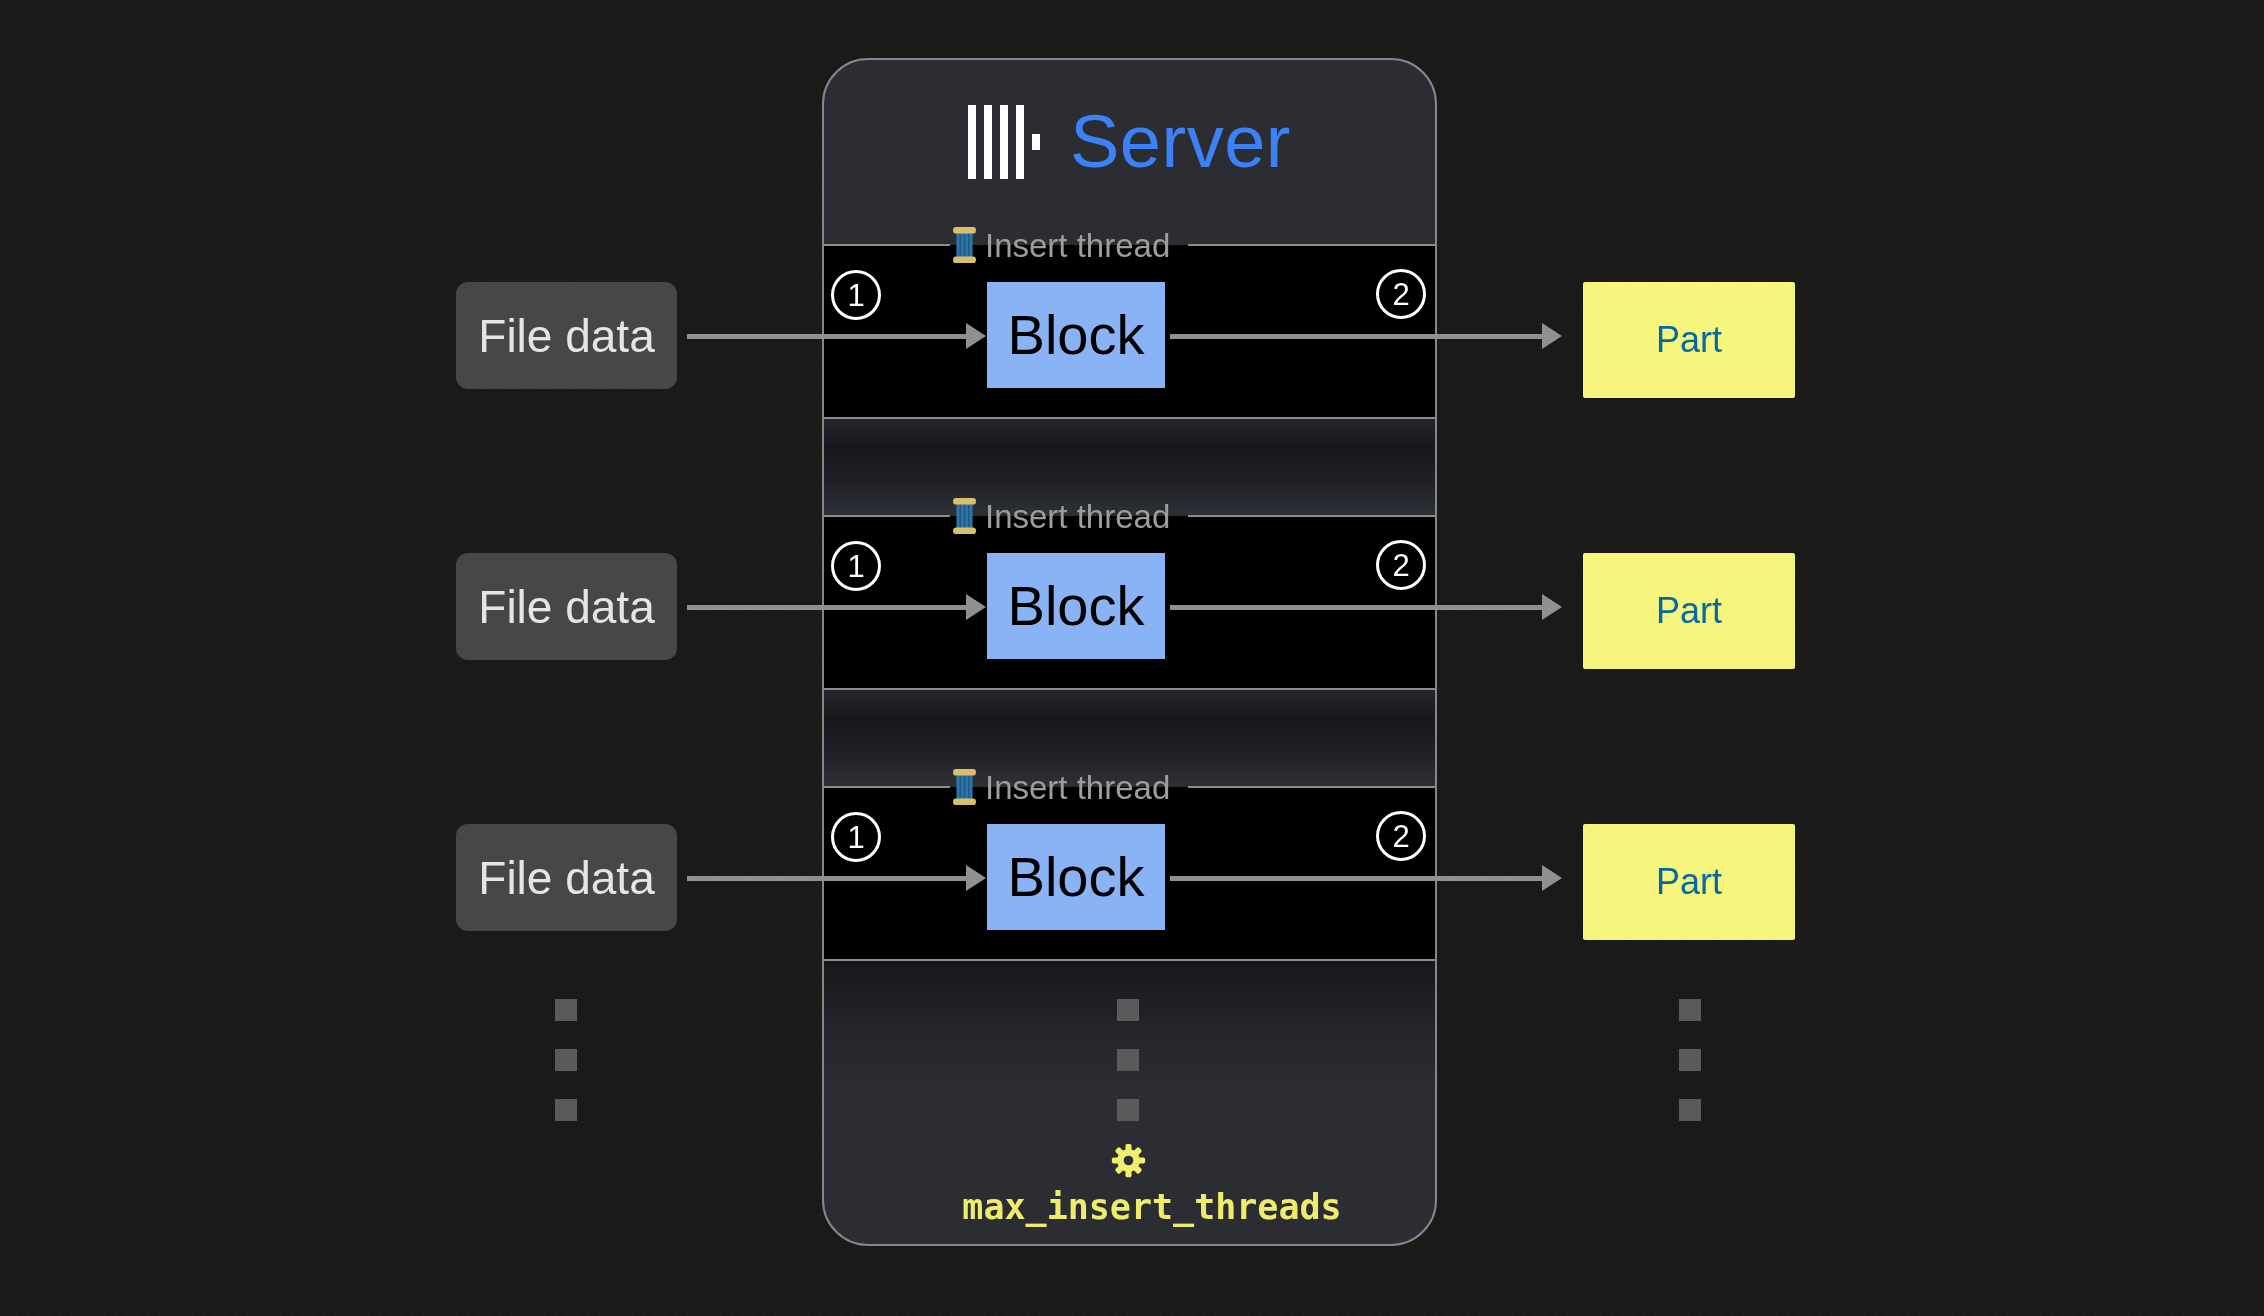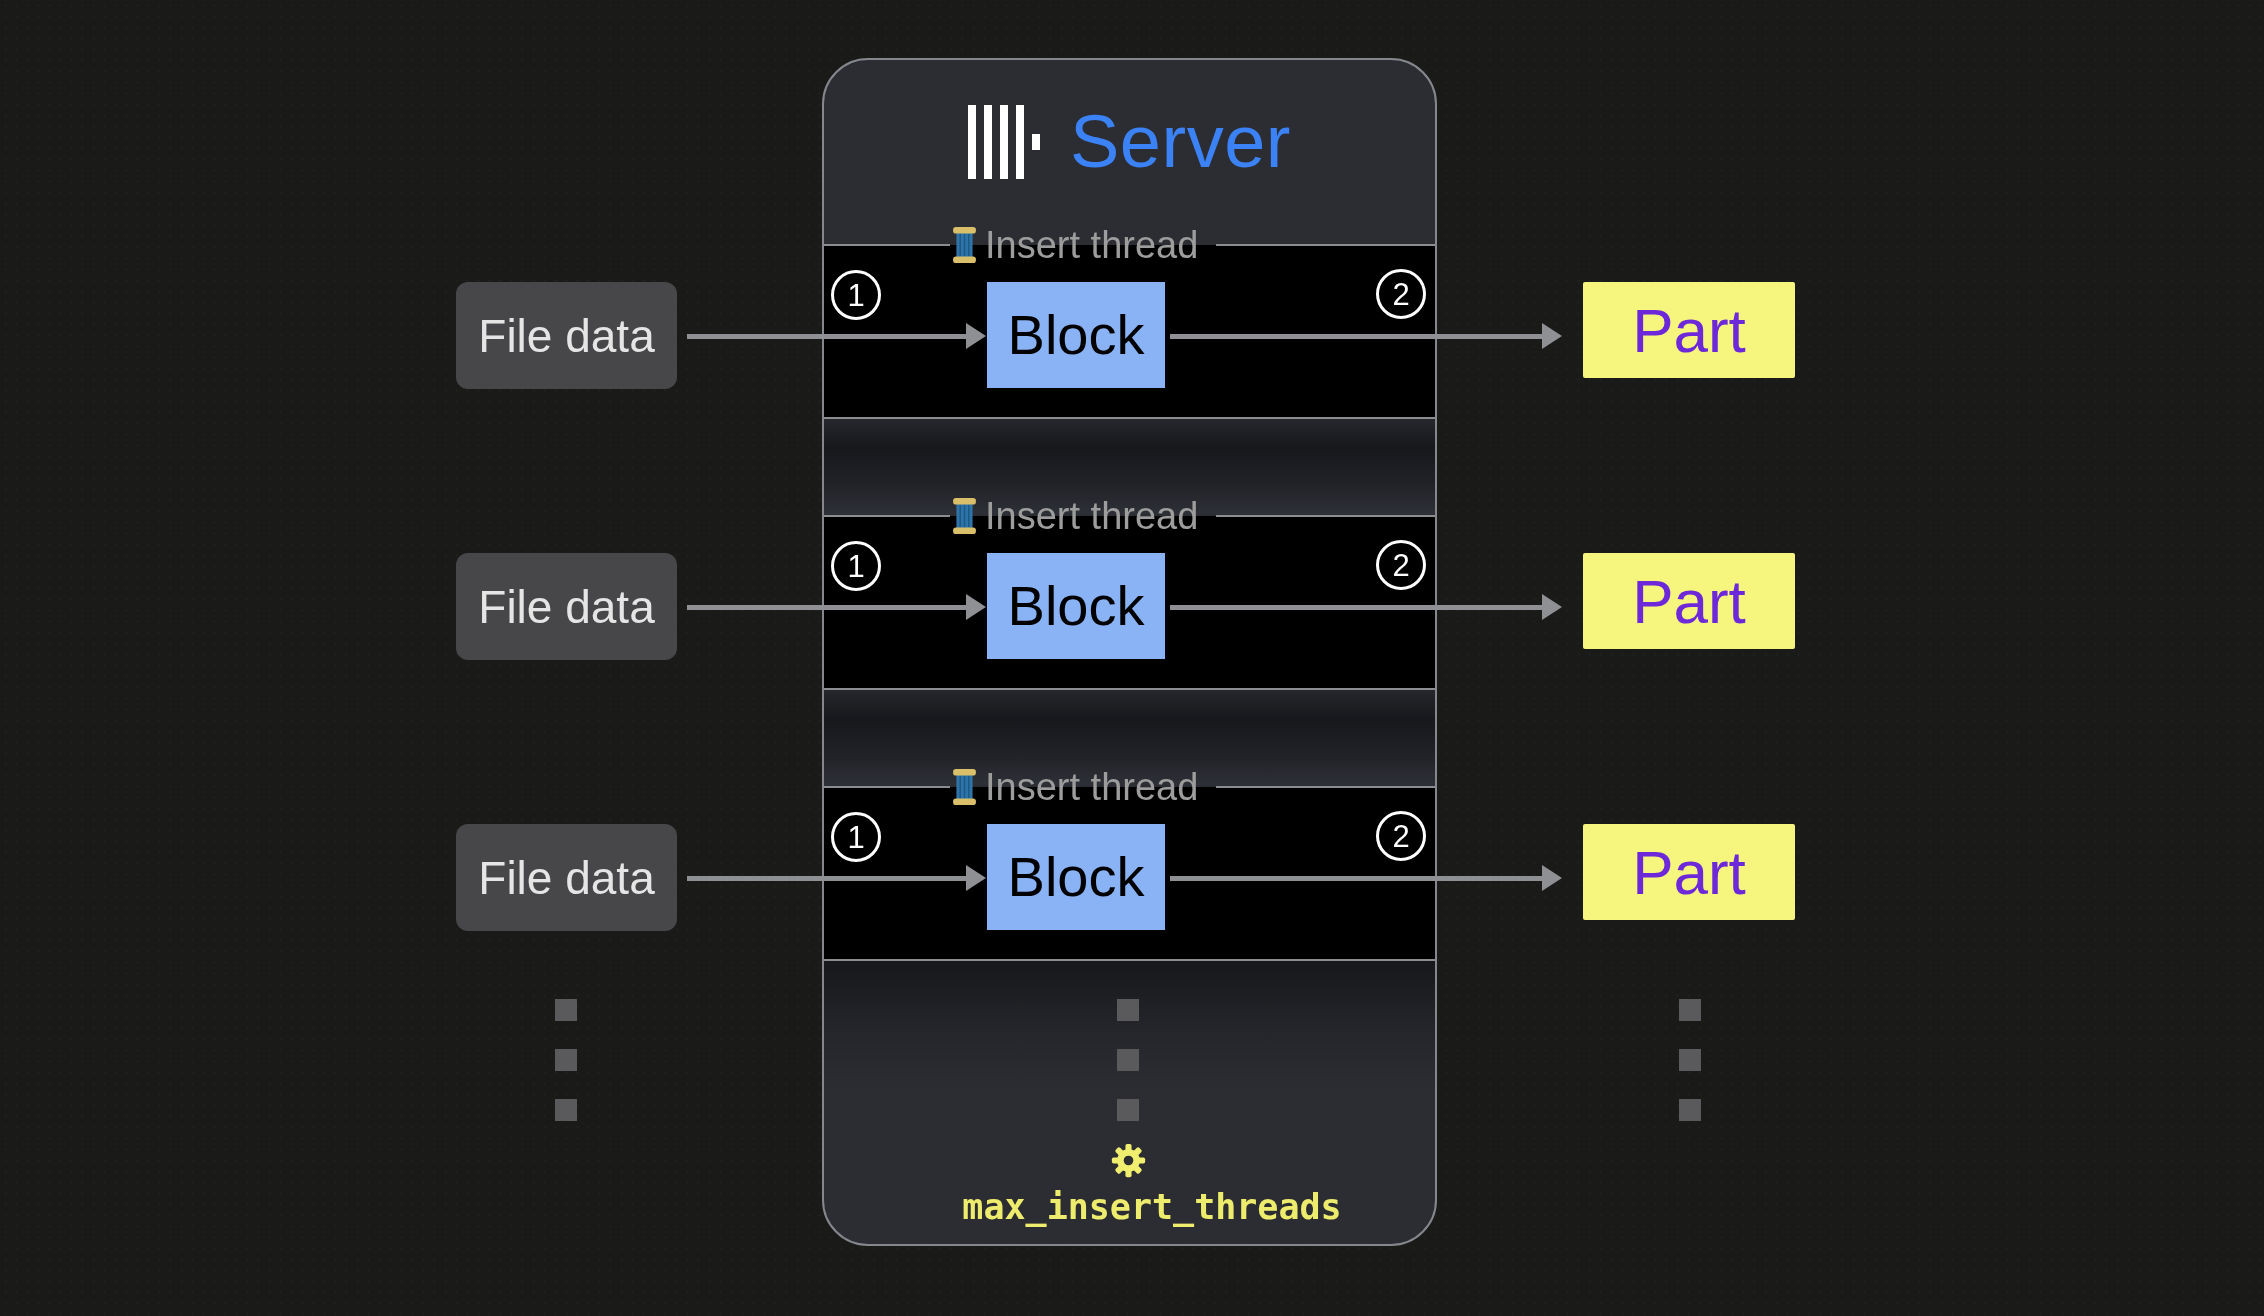--- a/index.html
+++ b/index.html
@@ -29,41 +29,41 @@
   
   .thread{position:absolute;left:0;right:0;height:174px;box-sizing:border-box;
     background:#000;border-bottom:2px solid #8b8d91;}
   .s0{top:185px;} .s1{top:456px;} .s2{top:727px;}
   .legend-row{position:absolute;left:0;right:0;top:-19px;height:38px;
     display:flex;align-items:center;}
   .legend-line{height:2px;background:#8b8d91;}
   .legend-line.fixed{width:126px;flex:0 0 auto;}
   .legend-line.grow{flex:1 1 auto;}
   .spool{width:29px;height:38px;margin:0 6px 0 0;flex:0 0 auto;}
-  .legend-text{font-size:38px;color:#9d9d9d;line-height:1;margin-right:18px;white-space:nowrap;}
+  .legend-text{font-size:33px;color:#9d9d9d;line-height:1;margin-right:18px;white-space:nowrap;}
   .step{position:absolute;box-sizing:border-box;width:50px;height:50px;border:3px solid #fff;
     border-radius:50%;display:flex;align-items:center;justify-content:center;
     color:#fff;font-size:31px;font-weight:300;line-height:1;}
   .step.in{left:7px;top:25px;}
   .step.out{right:9px;top:24px;}
   .block{position:absolute;left:163px;top:37px;width:178px;height:106px;
     background:#8ab3f5;color:#000;display:flex;align-items:center;justify-content:center;
     font-size:56px;line-height:1;}
   
   .gear{position:absolute;left:287px;top:1083px;width:35px;height:35px;}
   .setting{position:absolute;left:0;right:0;top:1126px;text-align:center;
     font-family:"DejaVu Sans Mono", monospace;font-size:35px;font-weight:700;
     color:#eeec6d;line-height:1.2;padding-left:45px;}
   
   .inbox{position:absolute;left:456px;width:221px;height:107px;background:#47474a;
     color:#e5e5e5;display:flex;align-items:center;justify-content:center;
     font-size:46px;z-index:2;border-radius:12px;}
-  .outbox{position:absolute;left:1583px;width:212px;height:96px;background:#f6f67e;
-    color:#6d28d9;display:flex;align-items:center;justify-content:center;
-    font-size:62px;z-index:2;border-radius:2px;}
+  .outbox{position:absolute;left:1583px;width:212px;height:116px;background:#f6f67e;
+    color:#0369a1;display:flex;align-items:center;justify-content:center;
+    font-size:36px;z-index:2;border-radius:2px;}
   .r0{top:282px;} .r1{top:553px;} .r2{top:824px;}
   
   .arrow{position:absolute;height:26px;z-index:4;}
   .arrow .shaft{position:absolute;left:0;right:18px;top:11px;height:5px;background:#8f9094;}
   .arrow .head{position:absolute;right:0;top:0;width:0;height:0;
     border-left:20px solid #8f9094;border-top:13px solid transparent;border-bottom:13px solid transparent;}
   .arrow.a-left{left:687px;width:299px;}
   .arrow.a-right{left:1170px;width:392px;}
   .ay0{top:323px;} .ay1{top:594px;} .ay2{top:865px;}
   

